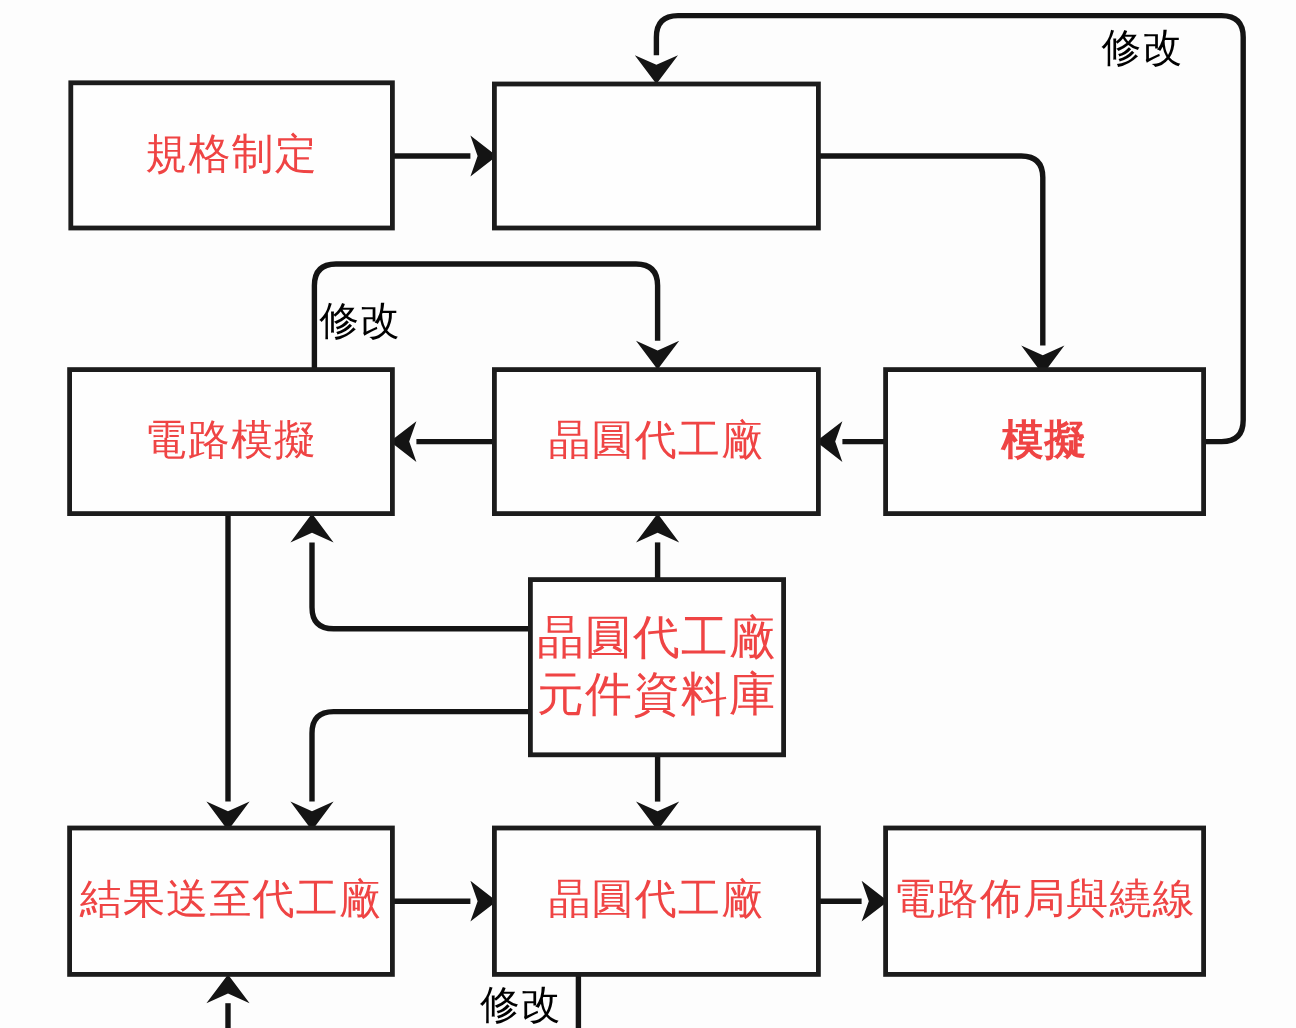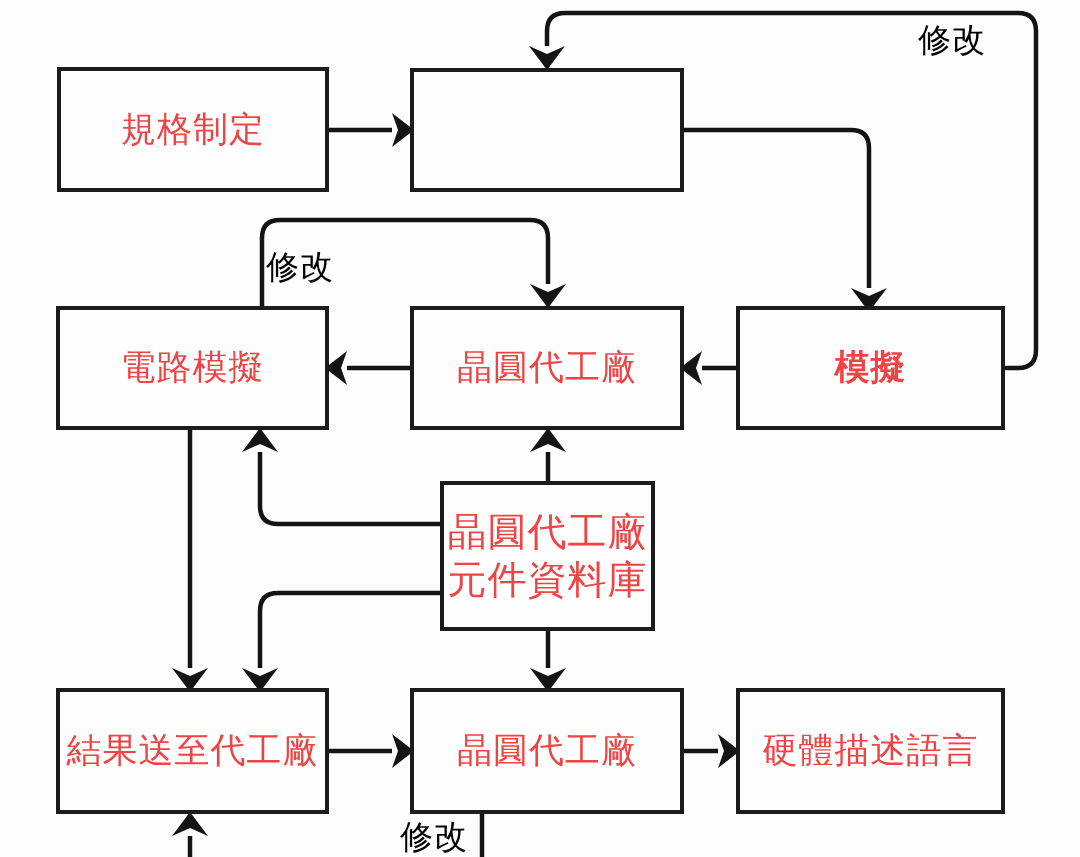--- a/index.html
+++ b/index.html
@@ -166,21 +166,21 @@
 
   <div class="node-label" style="left:738px; top:308px; width:265px; height:120px;font-weight:bold;">模擬</div>
 
   <div class="node-label two-line" style="left:442px; top:483px; width:211px; height:146px;">晶圓代工廠
 元件資料庫</div>
 
   <div class="node-label" style="left:58px;  top:690px; width:269px; height:122px;">結果送至代工廠</div>
 
   <div class="node-label" style="left:412px; top:690px; width:270px; height:122px;">晶圓代工廠</div>
 
-  <div class="node-label" style="left:738px; top:690px; width:265px; height:122px;">硬體描述語言</div>
+  <div class="node-label" style="left:738px; top:690px; width:265px; height:122px;">電路佈局與繞線</div>
 
   <div class="edge-label" style="left:918px; top:18px;">修改</div>
 
   <div class="edge-label" style="left:266px; top:245px;">修改</div>
 
   <div class="edge-label" style="left:400px; top:815px;">修改</div>
 
 </div>
 
 </body></html>

